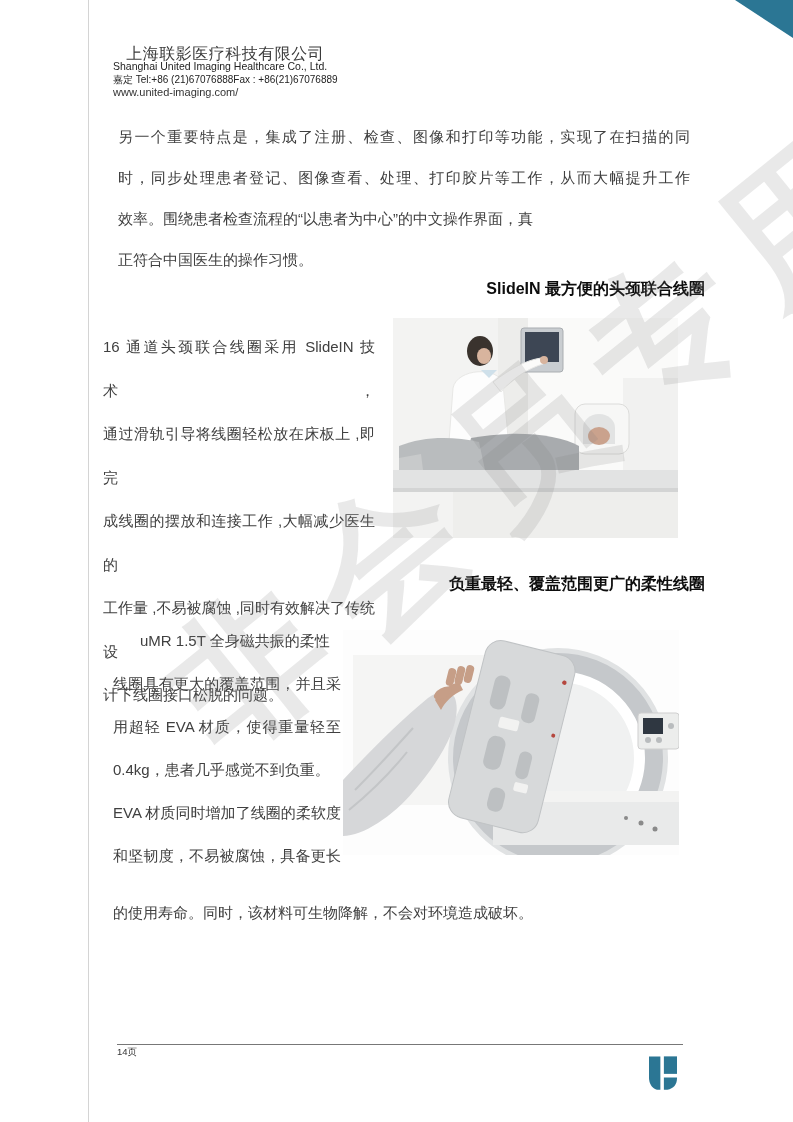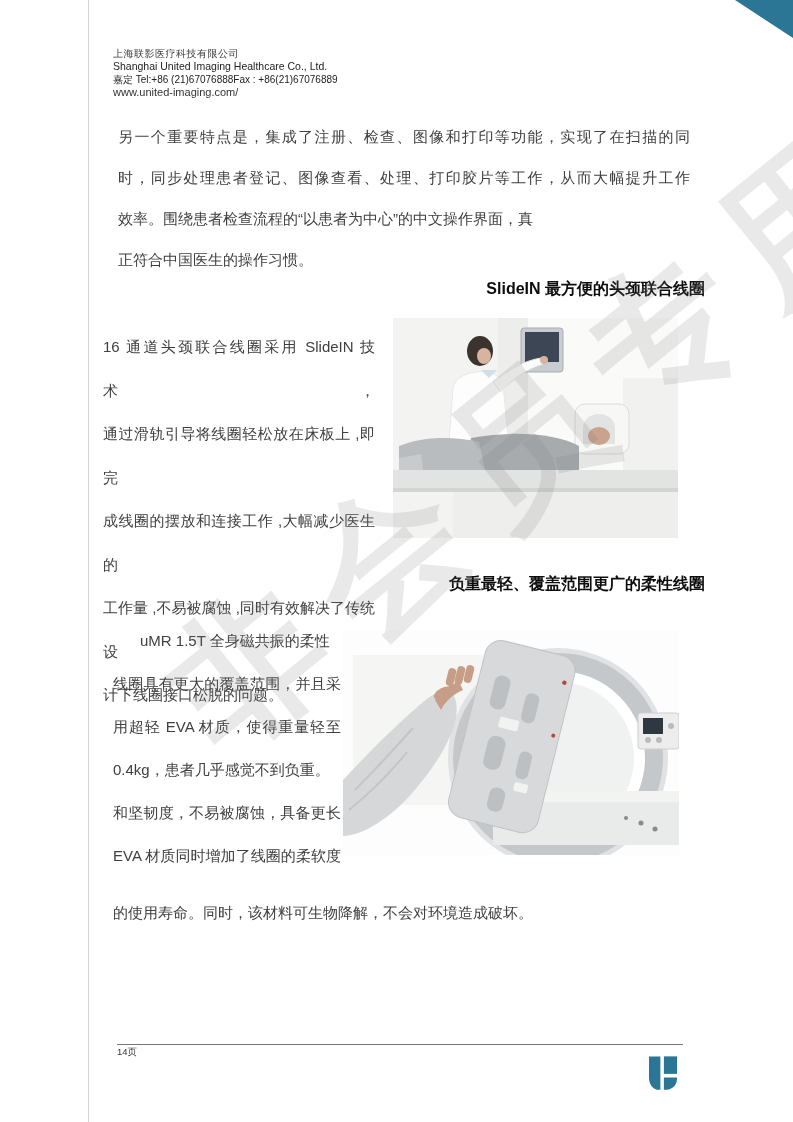--- a/index.html
+++ b/index.html
@@ -6,21 +6,21 @@
   .page{
     position:relative;width:793px;height:1122px;margin:0 auto;background:#ffffff;
     overflow:hidden;font-family:"Liberation Sans","DejaVu Sans",sans-serif;color:#3d3d3d;
   }
   
   .left-rule{position:absolute;left:88px;top:0;width:1px;height:1122px;background:#d4d4d4;}
   .corner-tri{position:absolute;top:0;right:0;width:58px;height:38px;background:#2b7694;
     clip-path:polygon(0 0,100% 0,100% 100%);}
   
   .hdr{position:absolute;left:113px;top:47px;line-height:13px;}
-  .hdr .cn{font-size:10px;color:#3a3a3a;letter-spacing:.5px;}
+  .hdr .cn{font-size:16px;color:#3a3a3a;letter-spacing:.5px;text-align:center;}
   .hdr .en{font-size:10.5px;color:#222;}
   .hdr .tel{font-size:10px;color:#222;}
   .hdr .web{font-size:11px;color:#333;}
   .logo{position:absolute;left:575px;top:46px;width:215px;text-align:right;color:#2b7694;line-height:1;}
   .logo .r1{font-size:25px;font-weight:800;letter-spacing:1px;white-space:nowrap;}
   .logo .r1 .cn{font-size:25px;font-weight:900;letter-spacing:2px;}
   .logo .r2{font-size:28px;font-weight:800;letter-spacing:2px;margin-top:3px;}
   
   .bodytxt{font-size:15px;color:#404040;}
   .jline{text-align:justify;text-align-last:justify;}
@@ -111,22 +111,22 @@
     </svg>
   </div>
 
   <div class="h2" style="top:574px;">负重最轻、覆盖范围更广的柔性线圈</div>
 
   <div class="s2txt bodytxt">
     <div class="indent">uMR 1.5T 全身磁共振的柔性</div>
     <div class="jline">线圈具有更大的覆盖范围，并且采</div>
     <div class="jline">用超轻 EVA 材质，使得重量轻至</div>
     <div>0.4kg，患者几乎感觉不到负重。</div>
+    <div class="jline">EVA 材质同时增加了线圈的柔软度</div>
     <div class="jline">和坚韧度，不易被腐蚀，具备更长</div>
-    <div class="jline">EVA 材质同时增加了线圈的柔软度</div>
   </div>
 
   <div class="photo" style="left:343px;top:630px;width:336px;height:225px;" role="img">
     <svg width="336" height="225" viewBox="0 0 336 225">
       <rect width="336" height="225" fill="#fdfdfd"></rect>
       <rect x="10" y="25" width="150" height="150" fill="#f5f5f4"></rect>
 
       <circle cx="215" cy="128" r="106" fill="none" stroke="#e0e2e3" stroke-width="8"></circle>
       <circle cx="215" cy="128" r="96" fill="#ffffff" stroke="#c5c8cb" stroke-width="18"></circle>
       <circle cx="215" cy="128" r="76" fill="#f0f1f1"></circle>

